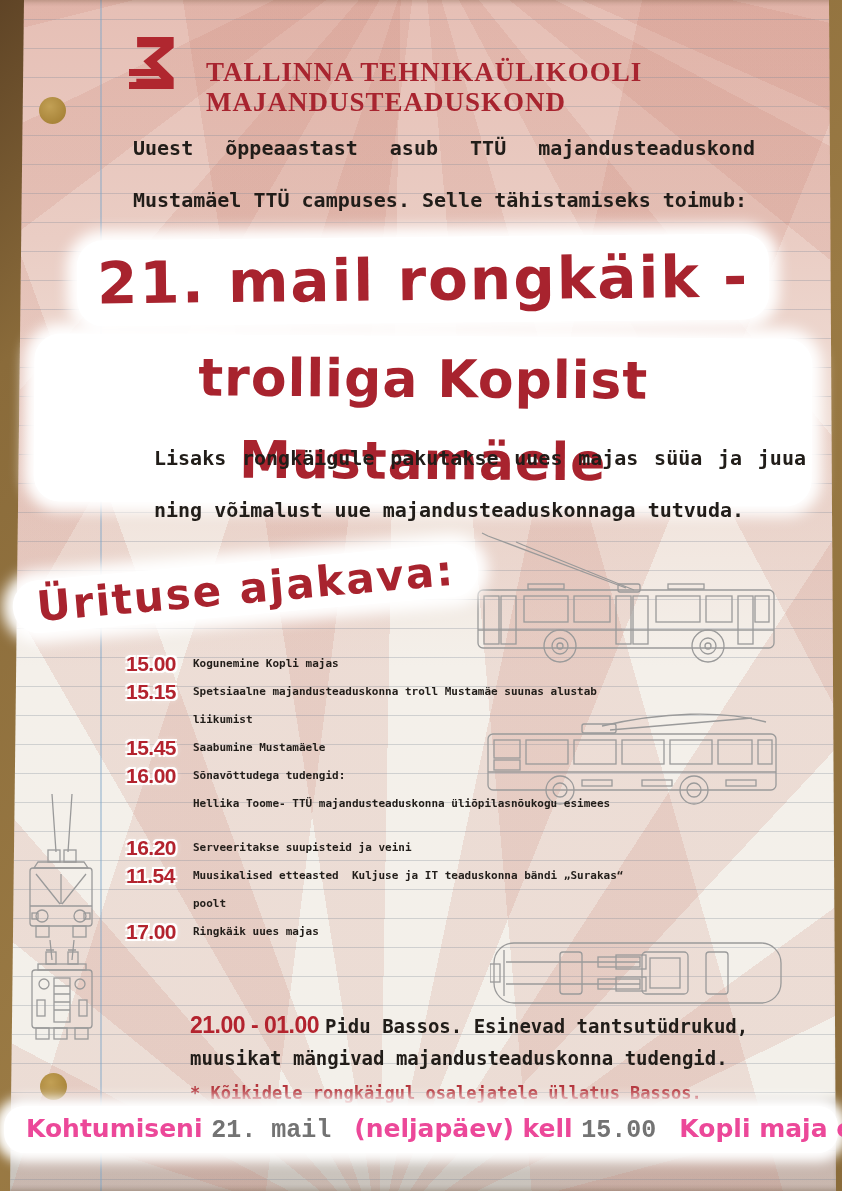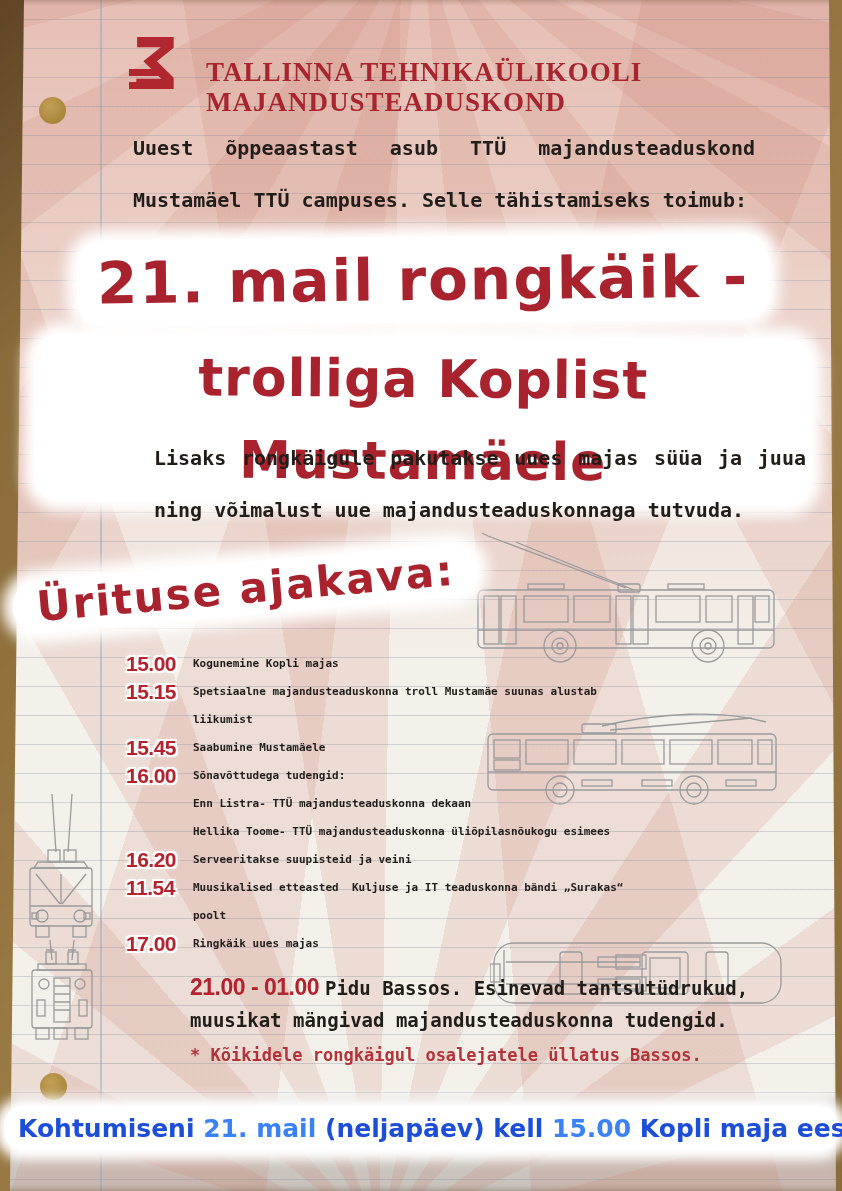--- a/index.html
+++ b/index.html
@@ -46,36 +46,36 @@
     box-shadow:0 0 14px 10px #fff;}
   .scribble{font-family:"DejaVu Sans", sans-serif; font-weight:bold; color:#a8232e;}
   .title{position:absolute; left:34px; right:30px; top:237px; text-align:center; line-height:82px;}
   .title .l1{font-size:58px; letter-spacing:2px; transform:rotate(-.6deg);}
   .title .l2{font-size:52px; letter-spacing:1px; transform:rotate(.4deg);}
   .agenda-head{position:absolute; left:12px; top:562px; transform:rotate(-5deg);}
   .agenda-head .pill{font-size:42px; letter-spacing:2px; padding:2px 24px;}
 
   .rows{position:absolute; left:126px; top:650px; width:712px;}
   .row{display:flex; line-height:28px;}
-  .row.gap{}
+  .row.gap{margin-top:16px;}
   .time{flex:0 0 60px; margin-right:7px; font-family:"Liberation Sans",sans-serif;
     font-weight:bold; font-size:21px; color:#b3232e; letter-spacing:-.5px;
     text-shadow:-2px -2px 0 #fff,2px -2px 0 #fff,-2px 2px 0 #fff,2px 2px 0 #fff,0 0 6px #fff;}
   .desc{font-size:11px; font-weight:bold; color:#211d19; white-space:pre;}
 
-  .party{position:absolute; left:190px; top:972px;}
+  .party{position:absolute; left:190px; top:1010px;}
   .party .l{line-height:30px; white-space:pre;}
   .party .ptime{font-family:"Liberation Sans",sans-serif; font-weight:bold; font-size:23px; color:#b3232e; letter-spacing:-.5px;}
   .party .ptext{font-size:19px; font-weight:bold; color:#211d19;}
   .party .note{margin-top:8px; font-size:17px; font-weight:bold; color:#b3333a;}
 
   .footer{position:absolute; left:0; right:0; top:1106px; text-align:center;}
   .footer .pill{border-radius:20px; padding:8px 14px; box-shadow:0 0 12px 9px #fff; max-width:806px;}
   .footer-line{white-space:pre; font-family:"DejaVu Sans",sans-serif; font-weight:bold; font-size:25px; letter-spacing:0;}
-  .seg-red{color:#1d4ed8;} .seg-black{color:#3b82f6;}
+  .seg-red{color:#ec4899;margin-left:8px;} .seg-black{color:#737373;font-family:Liberation Mono, monospace;}
 </style>
 </head>
 <body>
 
 <div class="poster">
   <div class="paper"></div>
 
   <div class="gold-dot" style="left:39px; top:97px;"></div>
   <div class="gold-dot" style="left:38px; top:414px;"></div>
   <div class="gold-dot" style="left:40px; top:1073px;"></div>
@@ -228,21 +228,20 @@
       <div class="row">
           <span class="time">15.45</span>
           <span class="desc">Saabumine Mustamäele</span>
         </div>
       <div class="row">
           <span class="time">16.00</span>
           <span class="desc">Sõnavõttudega tudengid:</span>
         </div>
       <div class="row">
           <span class="time"></span>
-          <span class="desc">Enn Listra- TTÜ majandusteaduskonna dekaan</span>
         </div>
       <div class="row">
           <span class="time"></span>
           <span class="desc">Hellika Toome- TTÜ majandusteaduskonna üliõpilasnõukogu esimees</span>
         </div>
       <div class="row gap">
           <span class="time">16.20</span>
           <span class="desc">Serveeritakse suupisteid ja veini</span>
         </div>
       <div class="row">

